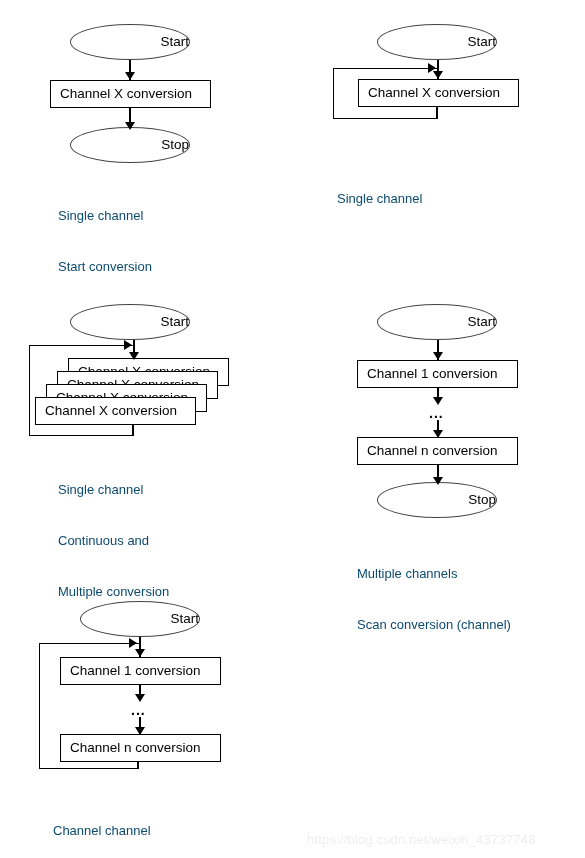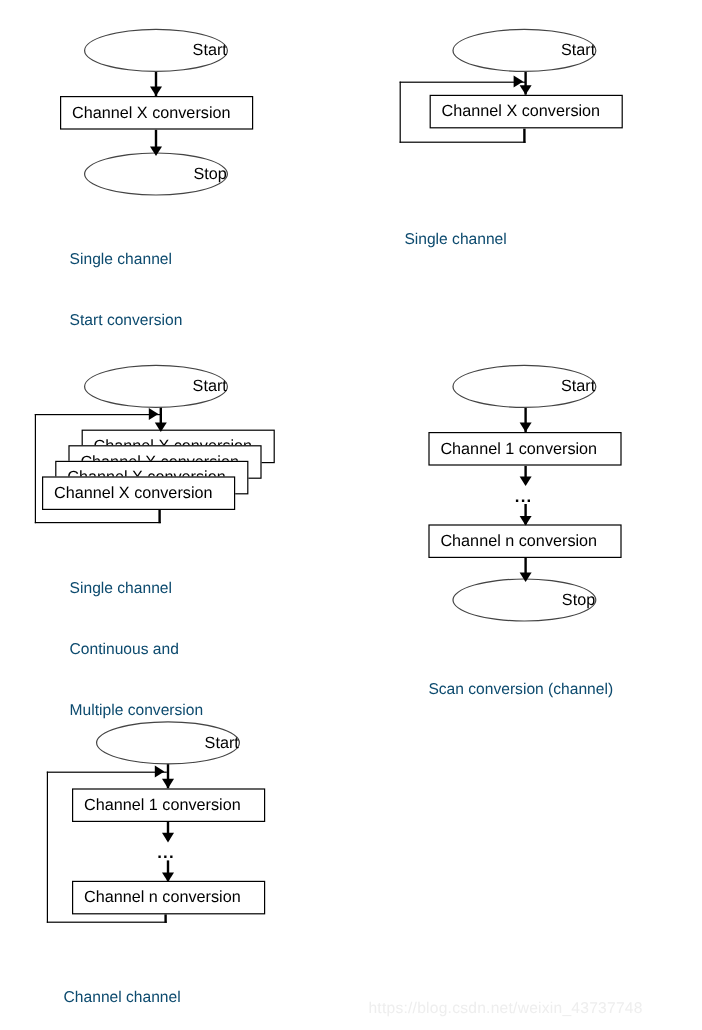--- a/index.html
+++ b/index.html
@@ -232,20 +232,21 @@
     </div>
 
     <div class="vline" style="left:437px; top:465px; height:20px;"></div>
     <div class="arrow-down" style="left:433px; top:477px;"></div>
 
     <div class="node-ellipse" style="left:377px; top:482px; width:120px; height:36px;">
       <span>Stop</span>
     </div>
 
     <div class="caption" style="left:357px; top:531px;">
+      <span>Multiple channels</span>
       <span>Scan conversion (channel)</span>
     </div>
   </div>
 
   <div class="diagram" style="left:0; top:0; width:290px; height:858px;">
 
     <div class="node-ellipse" style="left:80px; top:601px; width:120px; height:36px;">
       <span>Start</span>
     </div>
 

